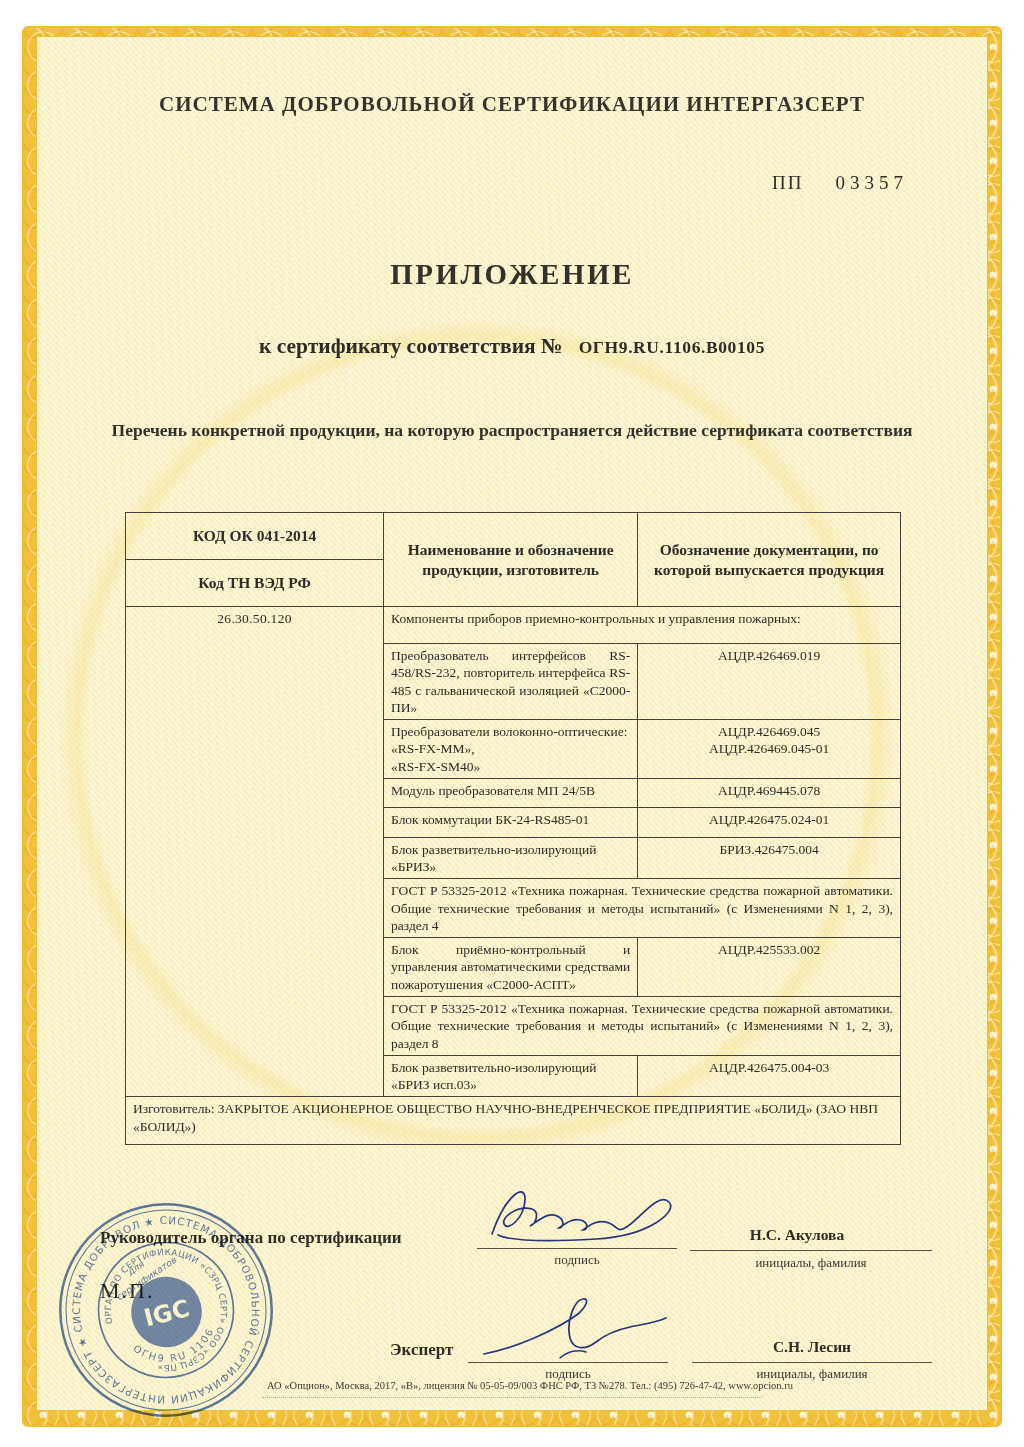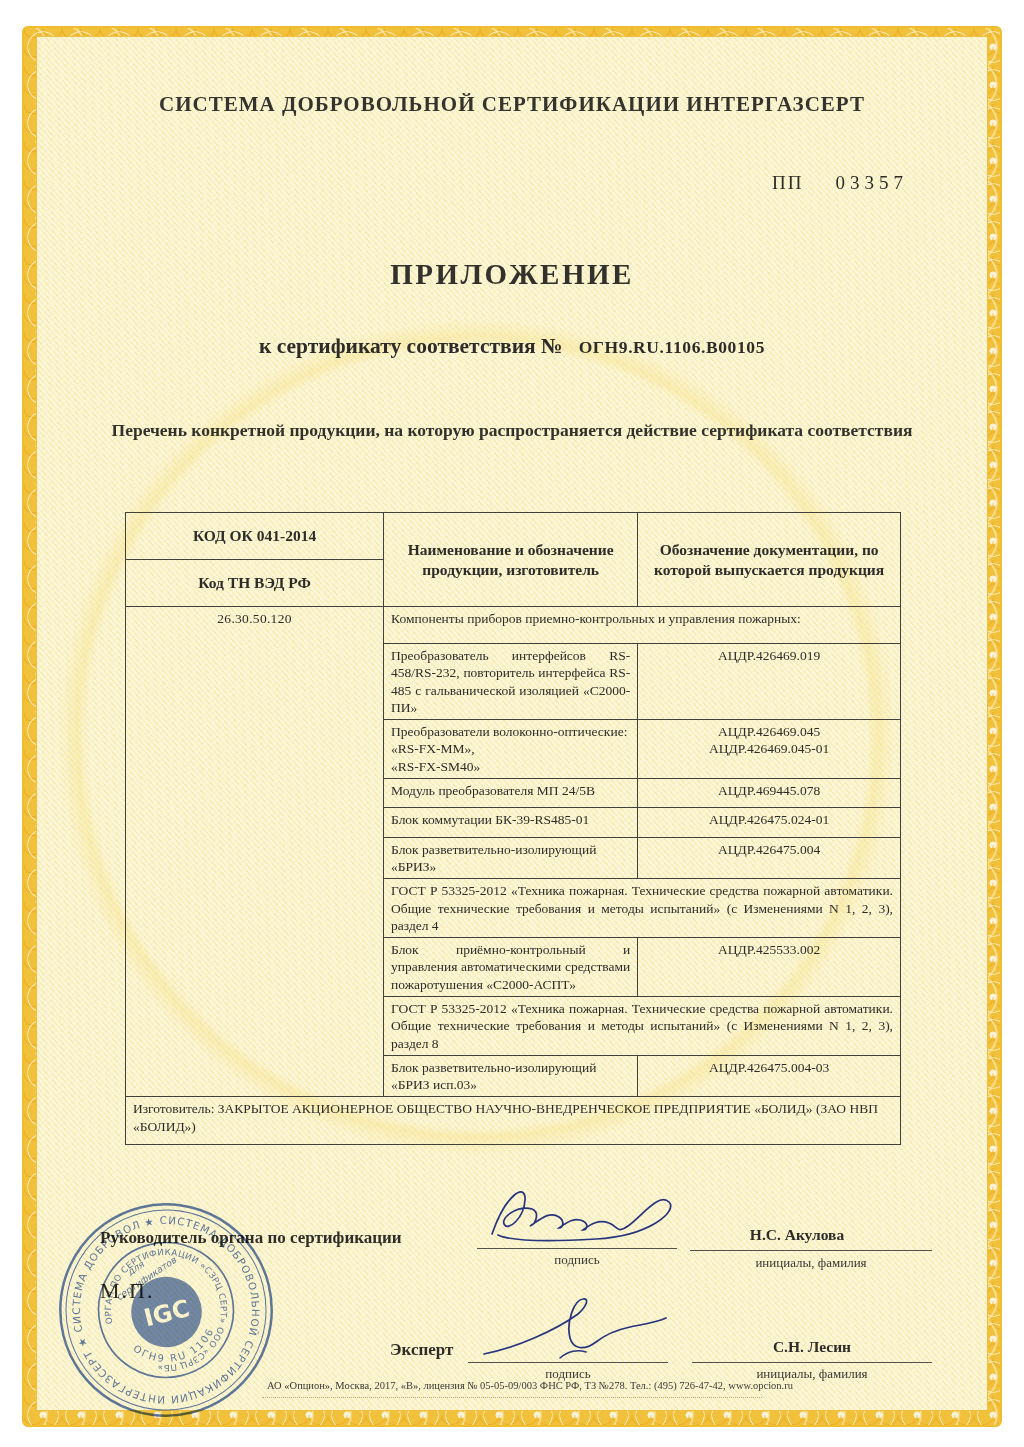--- a/index.html
+++ b/index.html
@@ -133,27 +133,27 @@
 «RS-FX-MM»,
 «RS-FX-SM40»</td>
           <td class="doc">АЦДР.426469.045
 АЦДР.426469.045-01</td>
         </tr>
         <tr class="r3">
           <td class="nm">Модуль преобразователя МП 24/5В</td>
           <td class="doc">АЦДР.469445.078</td>
         </tr>
         <tr class="r4">
-          <td class="nm">Блок коммутации БК-39-RS485-01</td>
+          <td class="nm">Блок коммутации БК-24-RS485-01</td>
           <td class="doc">АЦДР.426475.024-01</td>
         </tr>
         <tr class="r5">
           <td class="nm">Блок разветвительно-изолирующий
 «БРИЗ»</td>
-          <td class="doc">АЦДР.426475.004</td>
+          <td class="doc">БРИЗ.426475.004</td>
         </tr>
         <tr class="g6">
           <td class="gost" colspan="2">ГОСТ Р 53325-2012 «Техника пожарная. Технические средства пожарной автоматики. Общие технические требования и методы испытаний» (с Изменениями N 1, 2, 3), раздел 4</td>
         </tr>
         <tr class="r7">
           <td class="nm">Блок приёмно-контрольный и управления автоматическими средствами пожаротушения «С2000-АСПТ»</td>
           <td class="doc">АЦДР.425533.002</td>
         </tr>
         <tr class="g8">
           <td class="gost" colspan="2">ГОСТ Р 53325-2012 «Техника пожарная. Технические средства пожарной автоматики. Общие технические требования и методы испытаний» (с Изменениями N 1, 2, 3), раздел 8</td>

